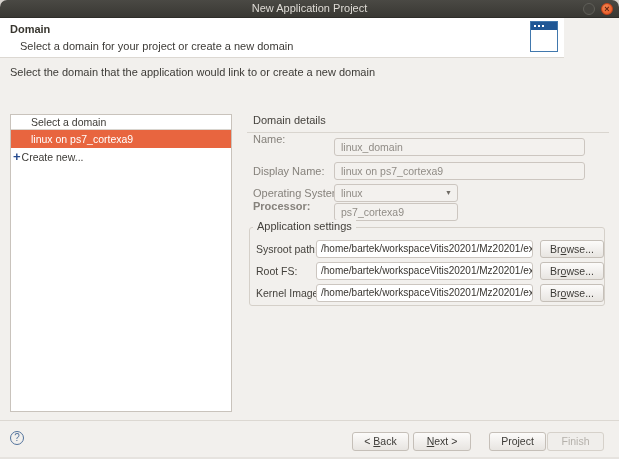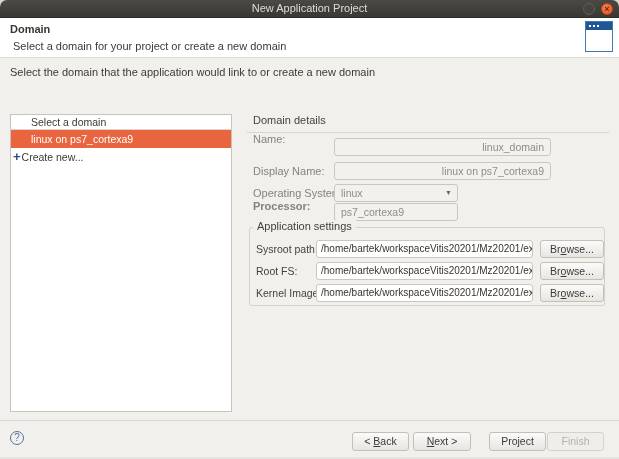--- a/index.html
+++ b/index.html
@@ -23,25 +23,25 @@
   }
   .tb-btn { position:absolute; top:3px; width:12px; height:12px; border-radius:50%; }
   .tb-min { right:24px; background:#45443f; border:1px solid #605f59; }
   .tb-close {
     right:6px; background:radial-gradient(circle at 35% 30%, #f1844f, #e95420);
     border:1px solid #c7431a; color:#5e2312; font-size:9px; line-height:10px;
     text-align:center; font-weight:bold;
   }
   
   .header {
-    position:absolute; left:0; top:18px; width:619px; height:40px;
+    position:absolute; left:0; top:18px; width:564px; height:40px;
     background:#ffffff; border-bottom:1px solid #dcd8d2;text-align:right;
   }
   .header-title { position:absolute; left:10px; top:5px; font-weight:bold; color:#38362f; }
-  .header-sub { position:absolute; left:13px; top:22px; color:#3c3a36; }
+  .header-sub { position:absolute; left:20px; top:22px; color:#3c3a36; }
   .wizard-icon {
     position:absolute; right:6px; top:3px; width:28px; height:31px;
     background:#ffffff; border:1px solid #4178ad;
   }
   .wizard-icon-bar {
     height:8px; background:#1f5795; display:flex; align-items:center; gap:2px; padding-left:3px;
   }
   .wizard-icon-bar i { width:2px; height:2px; background:#fff; display:block; }
   
   .intro-1 { position:absolute; left:10px; top:66px; }
@@ -64,21 +64,21 @@
   
   .details-title { position:absolute; left:253px; top:114px; color:#45423d; }
   .details-sep { position:absolute; left:247px; top:132px; width:362px; height:1px; background:#d9d5cf; }
   .dlabel { position:absolute; left:253px; line-height:18px; color:#86827c; }
   .dfield {
     position:absolute; left:334px; height:18px; line-height:16px;
     background:#f3f1ee; border:1px solid #ccc6c0; border-radius:3px;
     padding:0 6px; font-size:10.5px; color:#908c86;
     overflow:hidden; white-space:nowrap;
   }
-  .w-wide { width:217px;text-align:right; }
+  .w-wide { width:251px; }
   .w-narrow { width:124px; }
   .dd-arrow { position:absolute; right:5px; top:0; font-size:7px; color:#6e6a64; line-height:16px; }
   
   .appset-box {
     position:absolute; left:249px; top:227px; width:356px; height:79px;
     border:1px solid #d5d0c9; border-radius:3px;
   }
   .appset-legend {
     position:absolute; left:253px; top:220px; background:#f2f0ed;
     padding:0 4px; color:#44413c;

